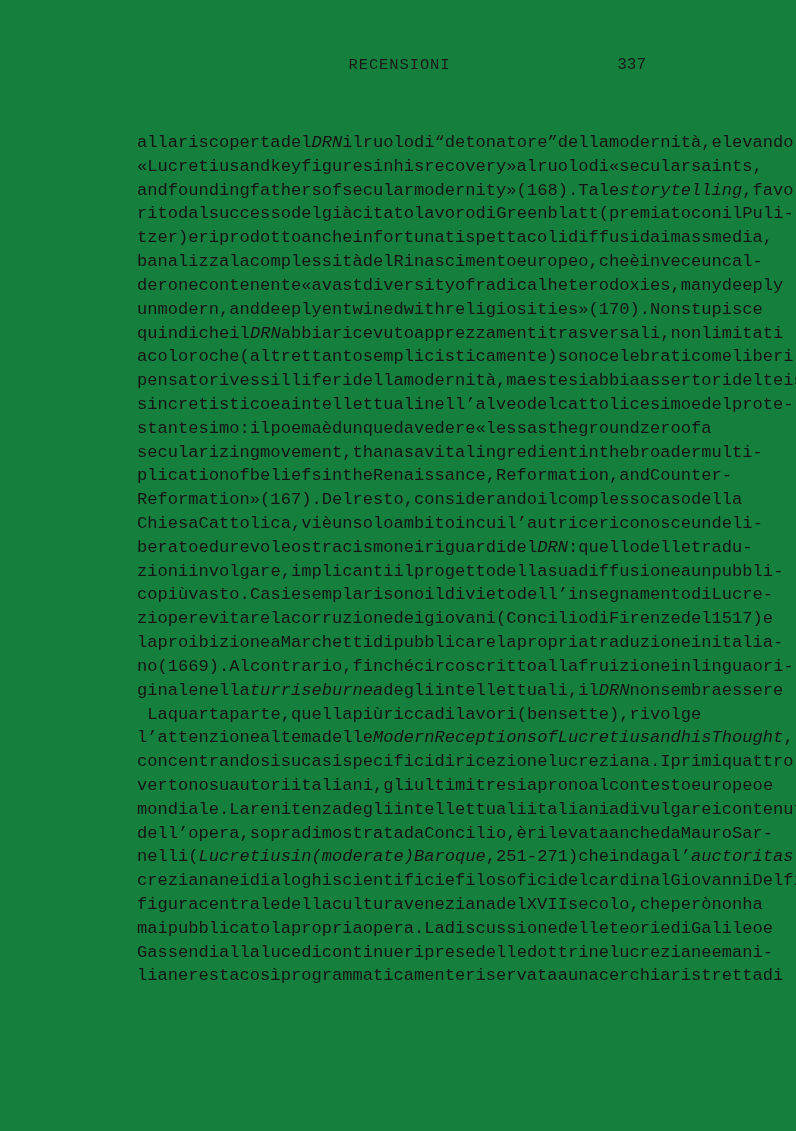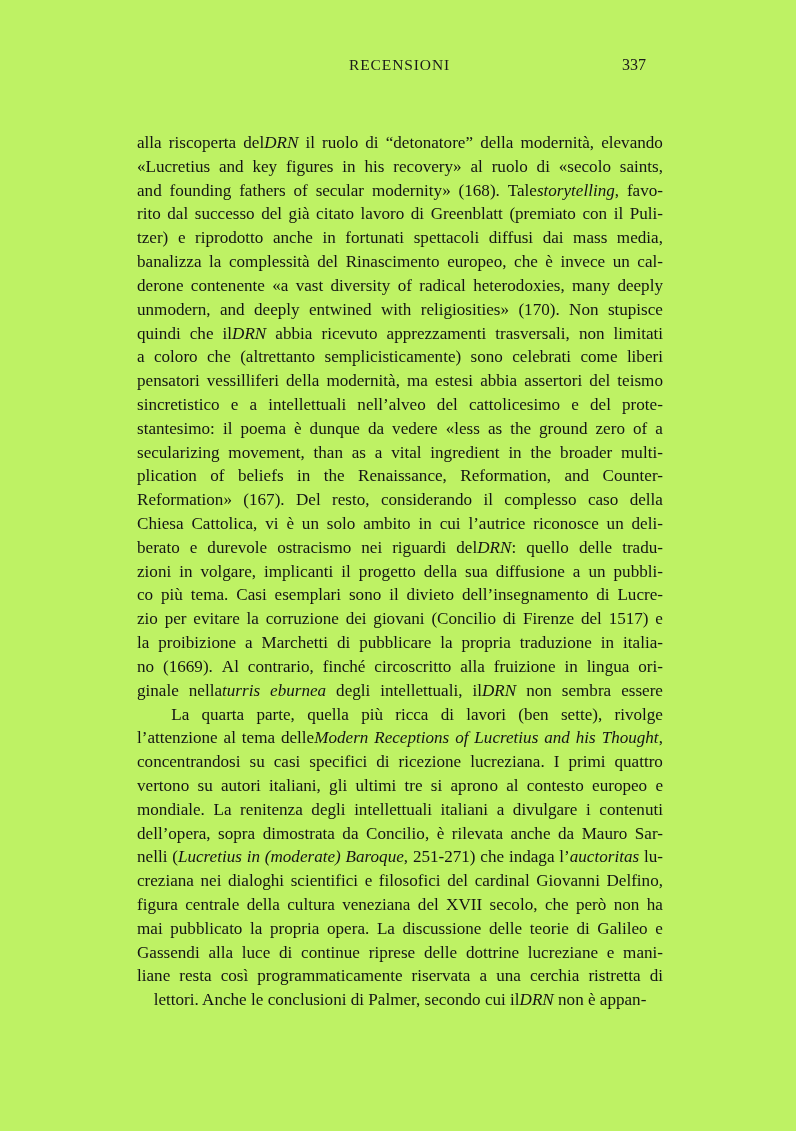--- a/index.html
+++ b/index.html
@@ -4,23 +4,23 @@
 <style>
   html, body {
     margin: 0;
     padding: 0;
     background: #ffffff;
   }
   .page {
     position: relative;
     width: 796px;
     height: 1131px;
-    background: #bef264;
+    background: #15803d;
     overflow: hidden;
-    font-family: Liberation Serif, serif;
+    font-family: Liberation Mono, monospace;
     color: #141414;
     -webkit-font-smoothing: antialiased;
   }
 
   
   .running-head {
     position: absolute;
     top: 56px;
     left: 137px;
     width: 525px;
@@ -107,21 +107,21 @@
         <span class="w"><span>«Lucretius</span></span>
         <span class="w"><span>and</span></span>
         <span class="w"><span>key</span></span>
         <span class="w"><span>figures</span></span>
         <span class="w"><span>in</span></span>
         <span class="w"><span>his</span></span>
         <span class="w"><span>recovery»</span></span>
         <span class="w"><span>al</span></span>
         <span class="w"><span>ruolo</span></span>
         <span class="w"><span>di</span></span>
-        <span class="w"><span>«secolo</span></span>
+        <span class="w"><span>«secular</span></span>
         <span class="w"><span>saints,</span></span>
       </div>
       <div class="ln just">
         <span class="w"><span>and</span></span>
         <span class="w"><span>founding</span></span>
         <span class="w"><span>fathers</span></span>
         <span class="w"><span>of</span></span>
         <span class="w"><span>secular</span></span>
         <span class="w"><span>modernity»</span></span>
         <span class="w"><span>(168).</span></span>
@@ -326,21 +326,21 @@
         <span class="w"><span>della</span></span>
         <span class="w"><span>sua</span></span>
         <span class="w"><span>diffusione</span></span>
         <span class="w"><span>a</span></span>
         <span class="w"><span>un</span></span>
         <span class="w"><span>pubbli-</span></span>
       </div>
       <div class="ln just">
         <span class="w"><span>co</span></span>
         <span class="w"><span>più</span></span>
-        <span class="w"><span>tema.</span></span>
+        <span class="w"><span>vasto.</span></span>
         <span class="w"><span>Casi</span></span>
         <span class="w"><span>esemplari</span></span>
         <span class="w"><span>sono</span></span>
         <span class="w"><span>il</span></span>
         <span class="w"><span>divieto</span></span>
         <span class="w"><span>dell’insegnamento</span></span>
         <span class="w"><span>di</span></span>
         <span class="w"><span>Lucre-</span></span>
       </div>
       <div class="ln just">
@@ -543,16 +543,15 @@
         <span class="w"><span>resta</span></span>
         <span class="w"><span>così</span></span>
         <span class="w"><span>programmaticamente</span></span>
         <span class="w"><span>riservata</span></span>
         <span class="w"><span>a</span></span>
         <span class="w"><span>una</span></span>
         <span class="w"><span>cerchia</span></span>
         <span class="w"><span>ristretta</span></span>
         <span class="w"><span>di</span></span>
       </div>
-      <div class="ln flush"><span>lettori.</span> <span>Anche</span> <span>le</span> <span>conclusioni</span> <span>di</span> <span>Palmer,</span> <span>secondo</span> <span>cui</span> <span>il</span><i>DRN</i> <span>non</span> <span>è</span> <span>appan-</span></div>
     </div>
 
 </div>
 
 </body></html>

